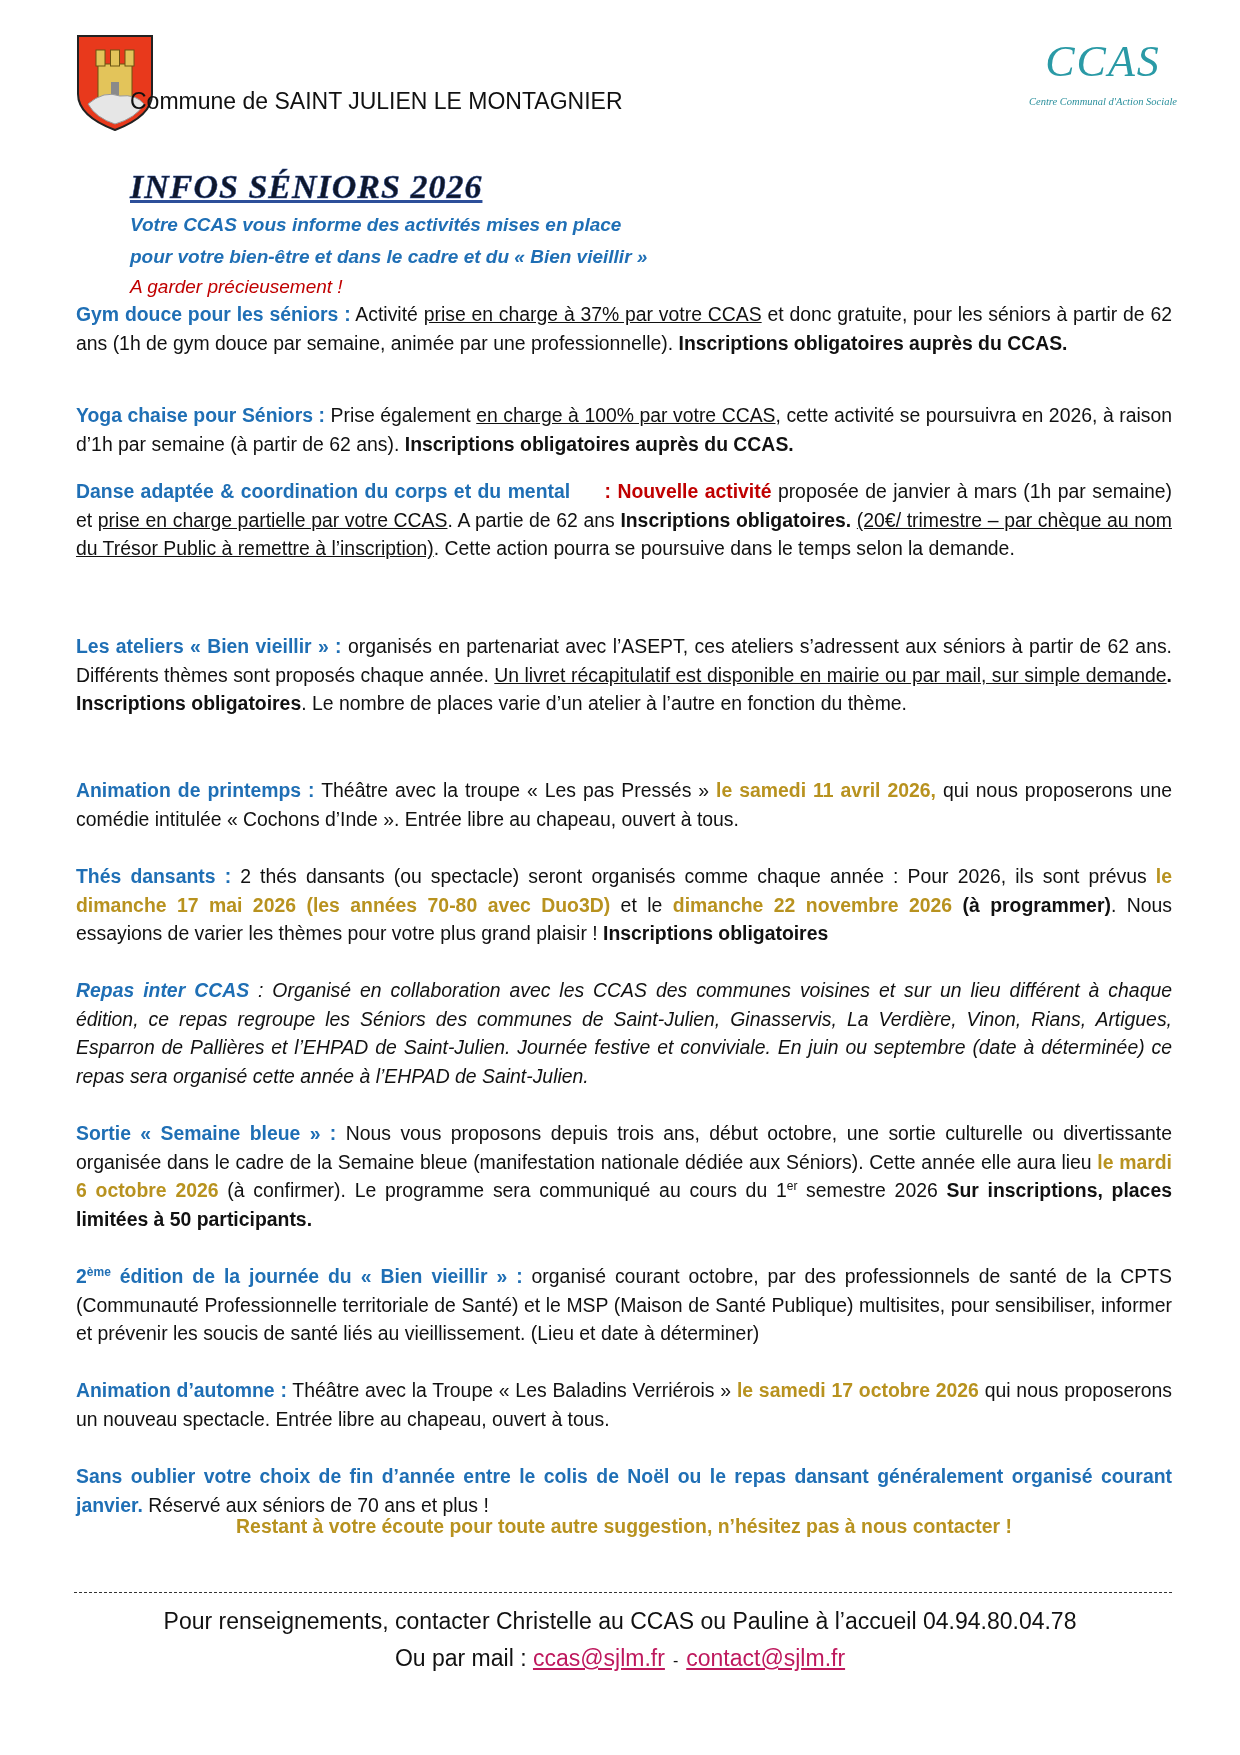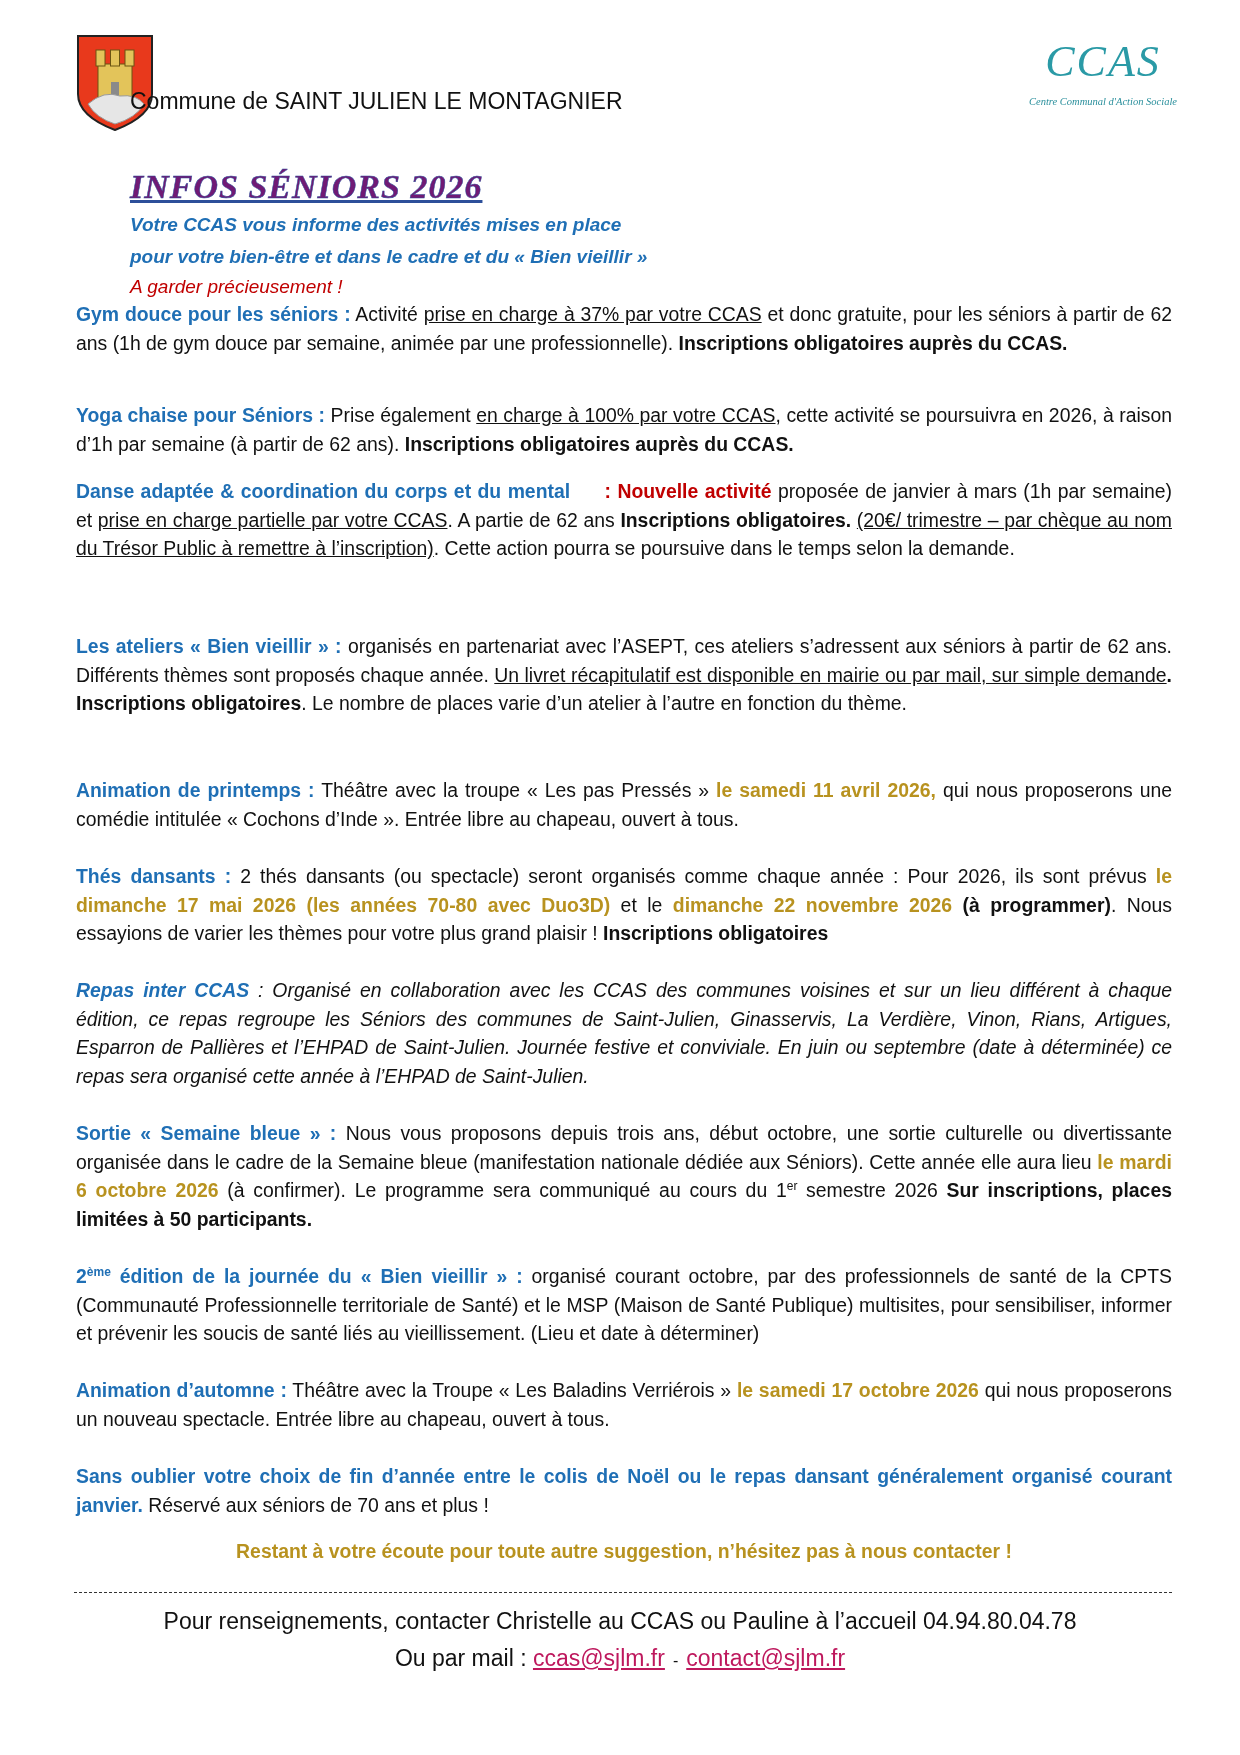--- a/index.html
+++ b/index.html
@@ -11,40 +11,40 @@
   .ccas-logo { position: absolute; left: 1010px; top: 28px; width: 186px; height: 60px; text-align: center; }
   .ccas-logo .big { font-family: "Liberation Serif", serif; font-style: italic; color: #2a9aa6;
                     font-size: 44px; line-height: 44px; letter-spacing: 2px; }
   .ccas-logo .small { font-family: "Liberation Serif", serif; font-style: italic; color: #2a8f9c;
                       font-size: 10.5px; line-height: 12px; white-space: nowrap; margin-top: 12px; }
 
   .hdr { position: absolute; left: 0; width: 1240px; text-align: left; }
   .commune { top: 76px; left: 130px; width: 1000px; font-size: 23px; }
   .centre { top: 112px; left: 130px; width: 1000px; font-size: 26px; font-weight: bold; }
   .infos { top: 156px; left: 130px; width: 1000px; font-family: "Liberation Serif", serif; font-style: italic;
-           font-size: 34px; font-weight: bold; color: #701a75; text-decoration: underline;
+           font-size: 34px; font-weight: bold; color: #0f172a; text-decoration: underline;
            letter-spacing: 1px; -webkit-text-stroke: 0.5px #2d4f9a; }
   .intro { left: 130px; width: 1000px; font-style: italic; font-weight: bold; color: #1f6fb5; font-size: 19px; }
   .intro1 { top: 202px; }
   .intro2 { top: 234px; }
   .keep { top: 264px; left: 130px; width: 1000px; font-style: italic; color: #c00000; font-size: 19px; }
 
   .body { position: absolute; left: 76px; width: 1096px; font-size: 19.4px; line-height: 28.7px;
           text-align: justify; color: #111; }
   .p { margin: 0; }
   .t { color: #1f6fb5; font-weight: bold; }
   .b { font-weight: bold; }
   .u { text-decoration: underline; }
   .red { color: #c00000; font-weight: bold; padding-left: 28px; }
   .gold { color: #b8921f; font-weight: bold; }
   .i { font-style: italic; }
   sup { font-size: 12px; line-height: 0; }
 
   .closing { position: absolute; left: 76px; width: 1096px; top: 1503px; text-align: center;
-             font-size: 19.4px; font-weight: bold; color: #b8921f; margin-top: 25px; }
+             font-size: 19.4px; font-weight: bold; color: #b8921f; }
   .dash { position: absolute; left: 74px; width: 1098px; top: 1580px; border-top: 1.5px dashed #333; height: 0; }
   .contact1 { position: absolute; left: 0; width: 1240px; top: 1596px; text-align: center; font-size: 23px; }
   .contact2 { position: absolute; left: 0; width: 1240px; top: 1633px; text-align: center; font-size: 23px; }
   .mail { color: #be185d; text-decoration: underline; cursor: pointer; }
   .sep { font-size: 16px; padding: 0 8px; }
 </style>
 </head>
 <body>
 
 <div class="page">

